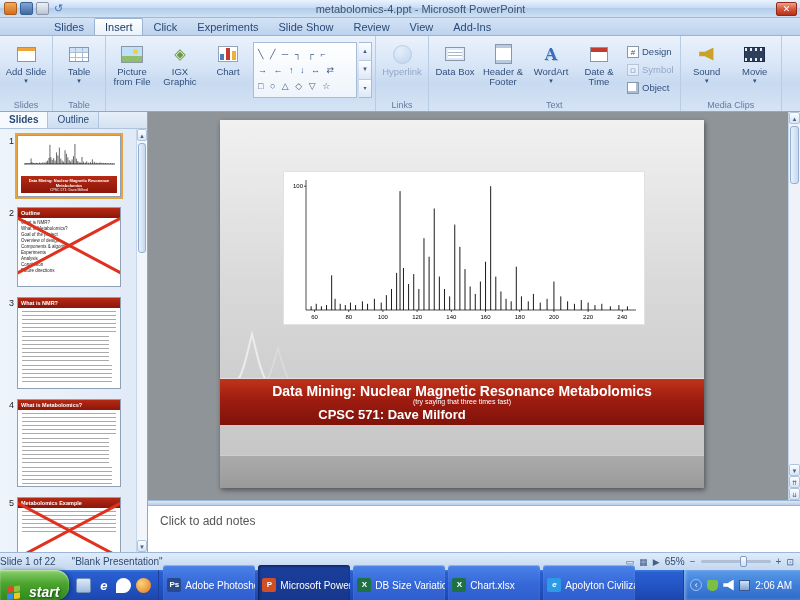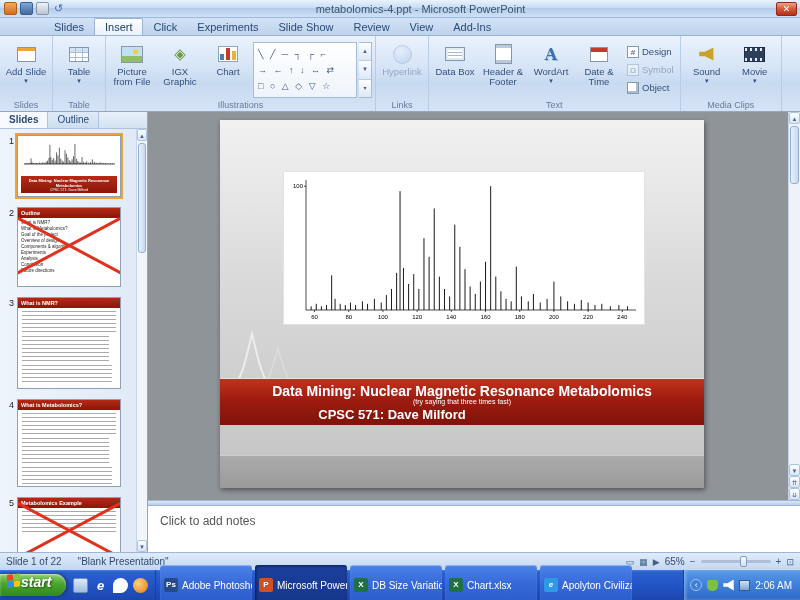--- a/index.html
+++ b/index.html
@@ -109,32 +109,32 @@
   .bt3{font-size:13px;font-weight:bold;margin-top:2px;margin-right:140px}
   .footer-strip{position:absolute;left:0;top:335px;width:100%;height:33px;background:linear-gradient(#ababab,#9a9a9a);border-top:1px solid #cecece}
 
   
   .splitter{position:absolute;top:500px;left:148px;right:0;height:6px;background:linear-gradient(#dce8f6,#b9cde8);border-top:1px solid #9db6d6;border-bottom:1px solid #9db6d6}
   .notes{position:absolute;top:506px;left:148px;right:0;height:46px;background:#fff;font-size:12px;color:#555;padding:8px 0 0 12px}
 
   
   .statusbar{position:absolute;top:552px;left:0;right:0;height:18px;display:flex;align-items:center;font-size:10px;color:#2f4a72;
     background:linear-gradient(#dfecfb,#c3d7ef);border-top:1px solid #9db6d6}
-  .sb-ind{margin-left:6px}
+  .sb-ind{}
   .sb-name{margin-left:16px}
   .sb-right{margin-left:auto;display:flex;align-items:center;gap:5px;padding-right:6px}
   .vbtn{font-size:9px;color:#44618c;line-height:14px}
   .zslider{width:70px;height:3px;background:#aebfd6;border-radius:2px;position:relative}
   .zthumb{position:absolute;left:56%;top:-4px;width:7px;height:11px;background:linear-gradient(#fefefe,#cfdff2);border:1px solid #7e9cc4;border-radius:2px}
   .zsign{font-size:10px;color:#44618c}
 
   
   .taskbar{position:absolute;top:570px;left:0;right:0;height:30px;display:flex;align-items:center;
     background:linear-gradient(180deg,#3f7ce4 0%,#2a5fd0 8%,#2456c8 45%,#1b46ad 100%)}
-  .start{height:22px;flex:0 0 66px;border-radius:0 13px 13px 0;display:flex;align-items:flex-start;gap:0;padding:0 10px 0 7px;
+  .start{height:30px;flex:0 0 66px;border-radius:0 13px 13px 0;display:flex;align-items:flex-end;gap:8px;padding:0 10px 0 7px;
     background:linear-gradient(180deg,#8ed06f,#4aa42e 45%,#2f8a1b);color:#fff;font-weight:bold;font-style:italic;font-size:14px;
     text-shadow:1px 1px 2px rgba(0,0,0,.5);box-shadow:inset 0 1px 2px rgba(255,255,255,.5),2px 0 4px rgba(0,0,0,.35)}
   .flag{width:14px;height:14px;display:grid;grid-template-columns:6px 6px;grid-template-rows:6px 6px;gap:1px;transform:skewY(-6deg)}
   .flag i{border-radius:1px}
   .f1{background:#e8452c}.f2{background:#8cc63f}.f3{background:#2e8fe8}.f4{background:#f5c518}
   .qlaunch{display:flex;gap:5px;padding:0 7px;align-items:center;border-right:1px solid #1b3f9c;height:100%}
   .ql{width:15px;height:15px;border-radius:2px}
   .ql-desktop{background:linear-gradient(#dfeaf8,#9fbce0);border:1px solid #6f8fb8}
   .ql-ie{background:transparent;color:#fff;font-size:13px;font-style:italic;font-weight:bold;line-height:15px;text-align:center}
   .ql-bubble{background:#fff;border-radius:50% 50% 50% 0}
@@ -234,21 +234,20 @@
       <div class="shape-gallery">
         <div>╲ ╱ ─ ┐ ┌ ⌐</div>
         <div>→ ← ↑ ↓ ↔ ⇄</div>
         <div>□ ○ △ ◇ ▽ ☆</div>
       </div>
       <div class="gal-scroll">
         <span class="gbtn">▲</span>
         <span class="gbtn">▼</span>
         <span class="gbtn">▾</span>
       </div>
-      <div class="rgroup-label">Illustrations</div>
     </div>
 
     <div class="rgroup">
       <div class="bigbtn disabled">
         <span class="bicon">
             <span class="ico-globe"></span>
           </span>
         <span class="blabel">Hyperlink</span>
       </div>
       <div class="rgroup-label">Links</div>

